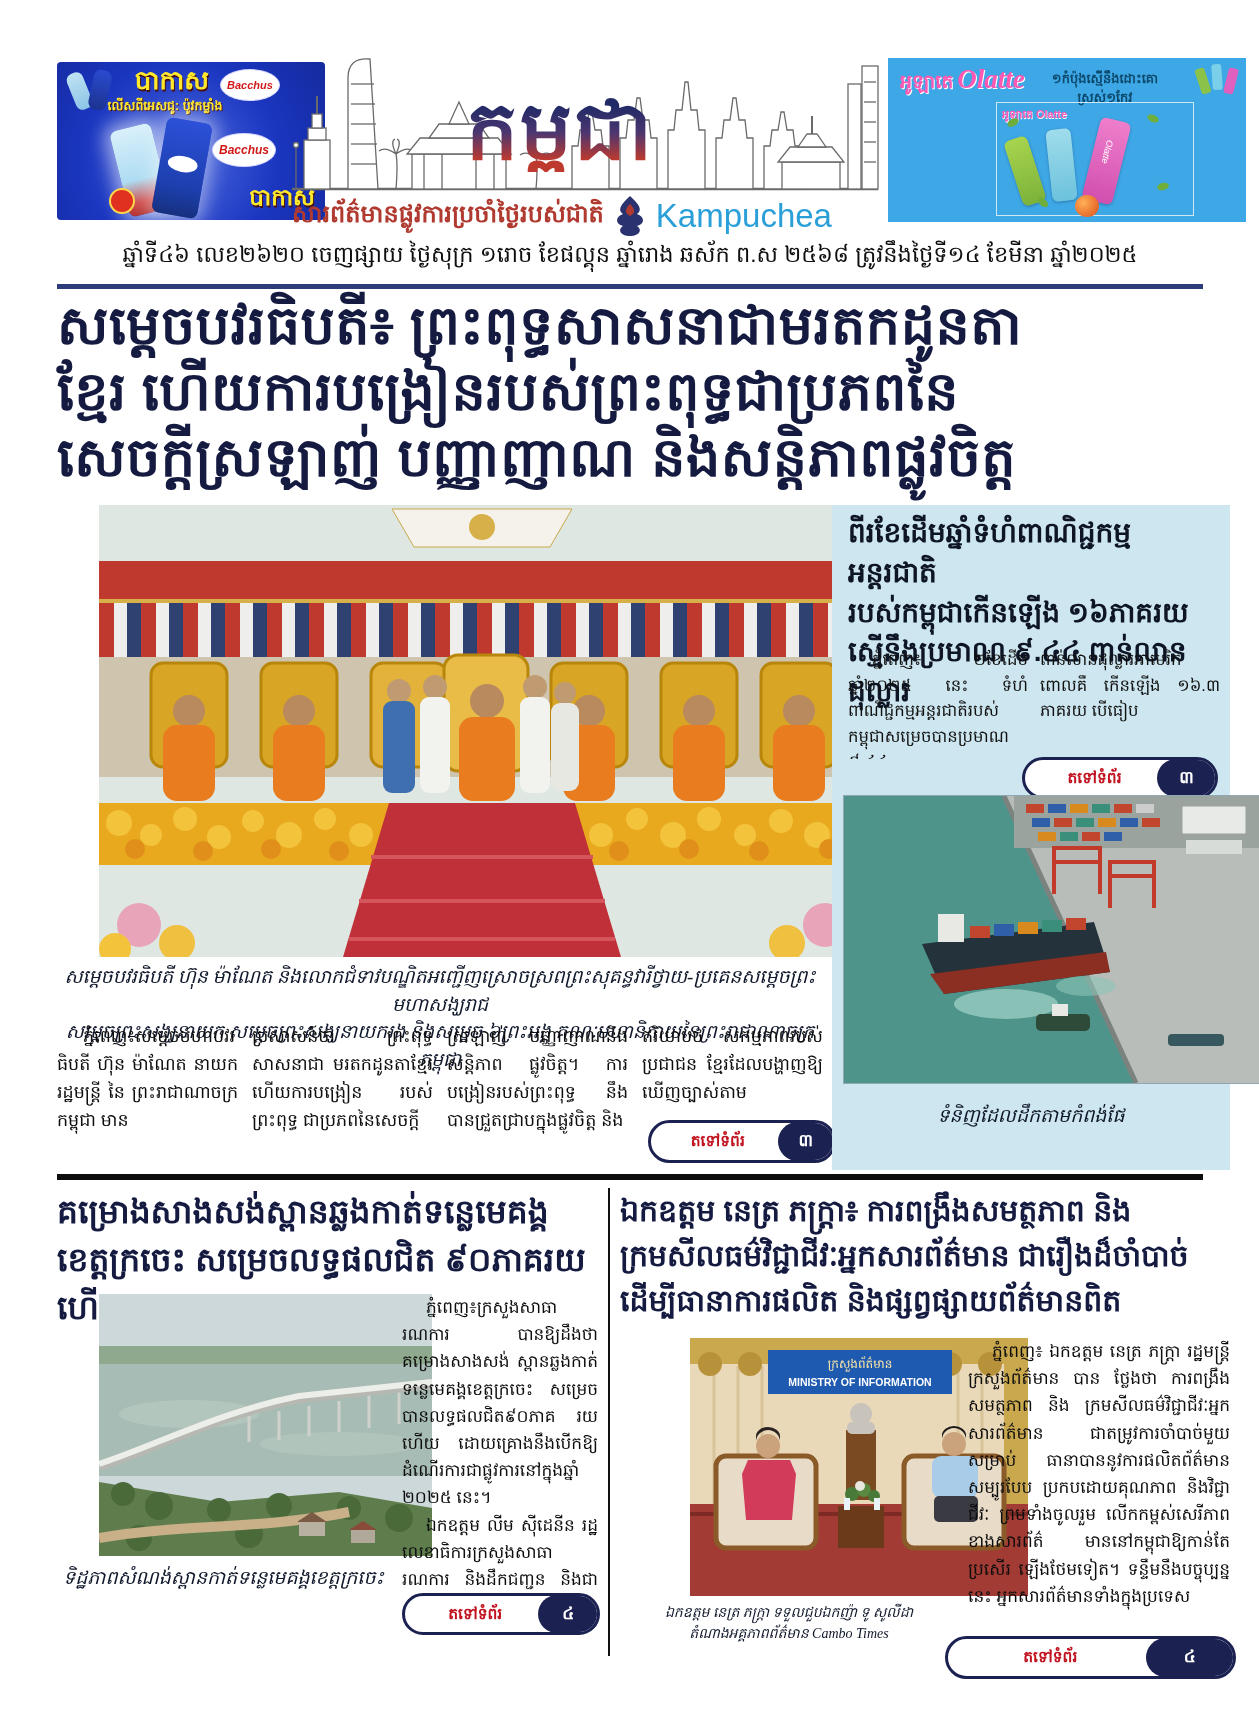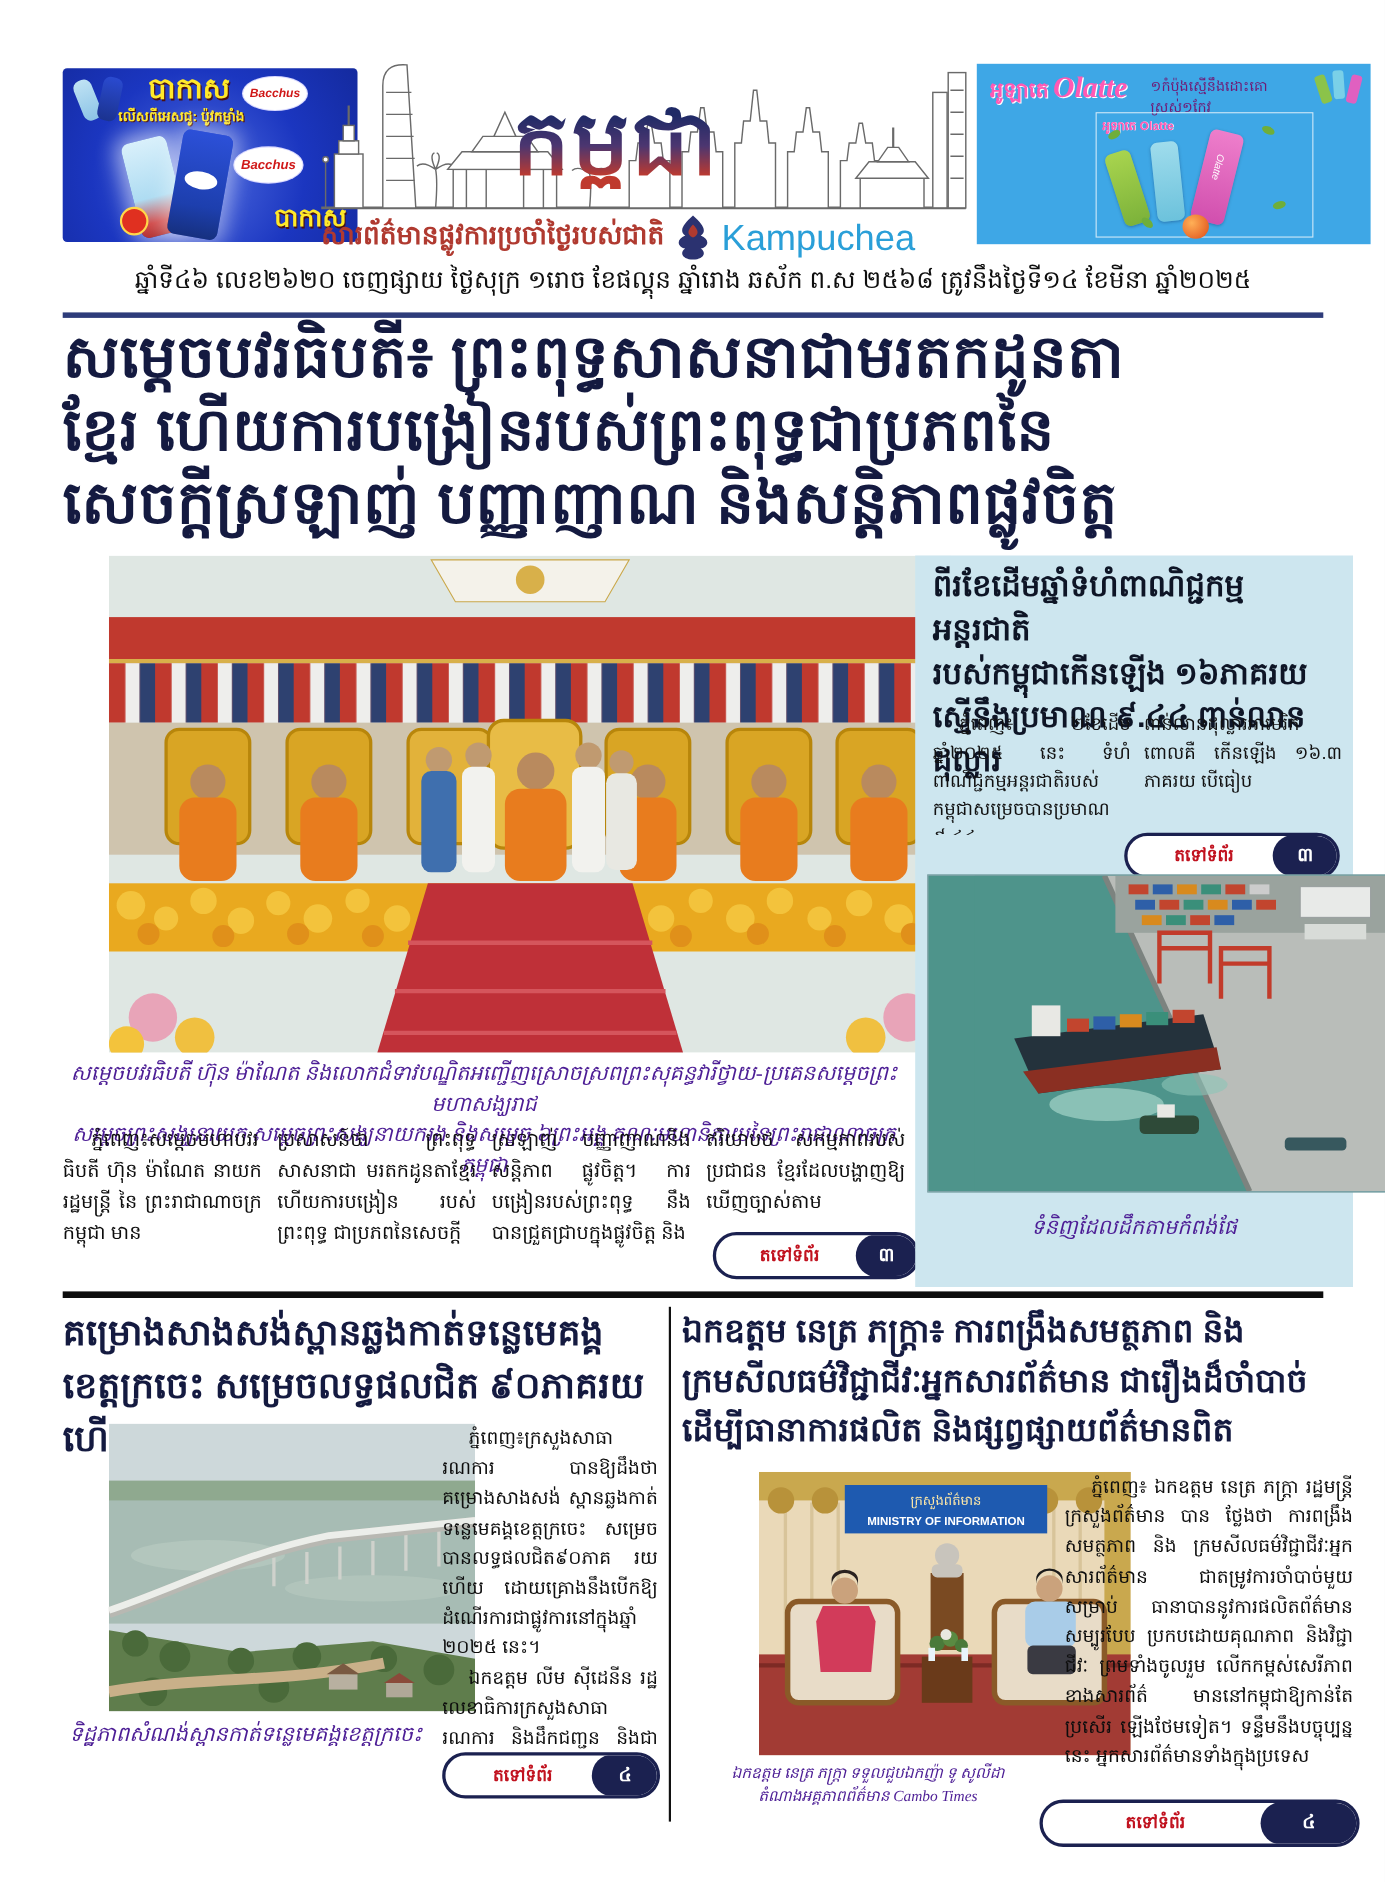--- a/index.html
+++ b/index.html
@@ -24,21 +24,21 @@
   .b-can.dark{left:102px;top:58px;width:46px;height:96px;transform:rotate(10deg);
     background:linear-gradient(180deg,#2c50d8 0%,#1d3fae 70%,#16307f 100%);box-shadow:0 0 18px 6px rgba(255,255,255,.45);}
   .b-can.dark::after{content:"";position:absolute;left:8px;top:36px;width:30px;height:16px;background:#fff;border-radius:50%;}
   .b-badge{position:absolute;left:52px;top:126px;width:22px;height:22px;border-radius:50%;background:#e03020;border:2px solid #ffd84a;}
   .b-title2{position:absolute;right:10px;bottom:4px;color:#ffe92a;font-size:23px;font-weight:900;text-shadow:1px 2px 0 #4a1010;}
 
   #ad-olatte{left:888px;top:58px;width:316px;height:164px;background:#3ea7e6;overflow:hidden;}
   .o-brandrow{position:absolute;left:12px;top:6px;display:flex;align-items:baseline;gap:4px;}
   .o-brand-k{color:#ff59b4;font-size:19px;font-weight:900;text-shadow:1px 1px 0 #fff;}
   .o-brand{color:#ff59b4;font-family:"Liberation Serif","DejaVu Serif",serif;font-style:italic;font-size:27px;font-weight:bold;text-shadow:1px 1px 0 #fff;}
-  .o-tag{position:absolute;left:158px;top:12px;width:118px;color:#701a75;font-size:13px;font-weight:normal;line-height:1.45;}
+  .o-tag{position:absolute;left:158px;top:12px;width:118px;color:#0c4a6e;font-size:13px;font-weight:bold;text-align:center;line-height:1.45;}
   .o-panel{position:absolute;left:108px;top:44px;width:196px;height:112px;border:1px solid #cfe8f8;}
   .o-panel-brand{position:absolute;left:5px;top:4px;color:#ff59b4;font-size:11px;font-weight:bold;text-shadow:.5px .5px 0 #fff;}
   .o-can{position:absolute;border-radius:6px;box-shadow:0 1px 3px rgba(0,0,40,.3);}
   .o-can.g{left:16px;top:34px;width:24px;height:68px;background:linear-gradient(#a8d44e,#7cb23a);transform:rotate(-18deg);}
   .o-can.c{left:52px;top:26px;width:25px;height:72px;background:linear-gradient(#9fdcec,#6cc2dc);transform:rotate(-6deg);}
   .o-can.p{left:94px;top:16px;width:31px;height:84px;background:linear-gradient(#ee7ecb,#d14fae);transform:rotate(14deg);}
   .o-can-label{position:absolute;left:2px;top:28px;color:#fff;font-size:9px;font-style:italic;transform:rotate(90deg);}
   .o-fruit{position:absolute;left:78px;top:92px;width:24px;height:22px;border-radius:50%;background:radial-gradient(circle at 35% 35%,#ffb057,#e86a2a 70%,#c84a1e);}
   .o-leaf{position:absolute;width:12px;height:7px;border-radius:50%;background:#6fae3a;}
   .o-minicans{position:absolute;right:6px;top:4px;width:46px;height:40px;}
@@ -67,21 +67,21 @@
   
   .khead{font-weight:900;color:#141a40;}
   #lead-headline{left:57px;top:293px;width:1146px;font-size:54px;line-height:1.22;letter-spacing:.5px;}
   .t-headline{position:absolute;left:16px;top:8px;width:370px;font-size:28px;line-height:1.42;color:#0e1526;font-weight:900;}
   .b1-headline{left:57px;top:1188px;width:548px;font-size:33px;line-height:1.45;}
   .b2-headline{left:620px;top:1188px;width:612px;font-size:30px;line-height:1.5;}
 
   .bodytxt{font-size:17.5px;line-height:1.6;text-align:justify;color:#0d0d0d;}
   #lead-body{left:57px;top:1022px;width:766px;height:148px;display:grid;grid-template-columns:repeat(4,1fr);gap:14px;overflow:hidden;}
   #lead-body .col1{text-indent:26px;}
-  .caption{font-family:"Liberation Serif","DejaVu Serif",serif;font-style:italic;color:#4c1d95;text-align:center;}
+  .caption{font-family:"Liberation Serif","DejaVu Serif",serif;font-style:italic;color:#0f172a;text-align:center;}
   #main-caption{left:57px;top:963px;width:766px;font-size:19px;line-height:1.45;}
 
   
   .photo{overflow:hidden;padding-left:42px;}
   #main-photo{left:57px;top:505px;width:766px;height:452px;}
   .b1-photo{left:57px;top:1294px;width:333px;height:262px;}
   .b2-photo{left:620px;top:1338px;width:338px;height:258px;margin-left:28px;}
   .b1-caption{left:57px;top:1564px;width:333px;font-size:19px;line-height:1.5;}
   .b2-caption{left:620px;top:1602px;width:338px;font-size:14px;line-height:1.5;}
   .b1-body{left:402px;top:1294px;width:196px;height:296px;overflow:hidden;font-size:17px;}

